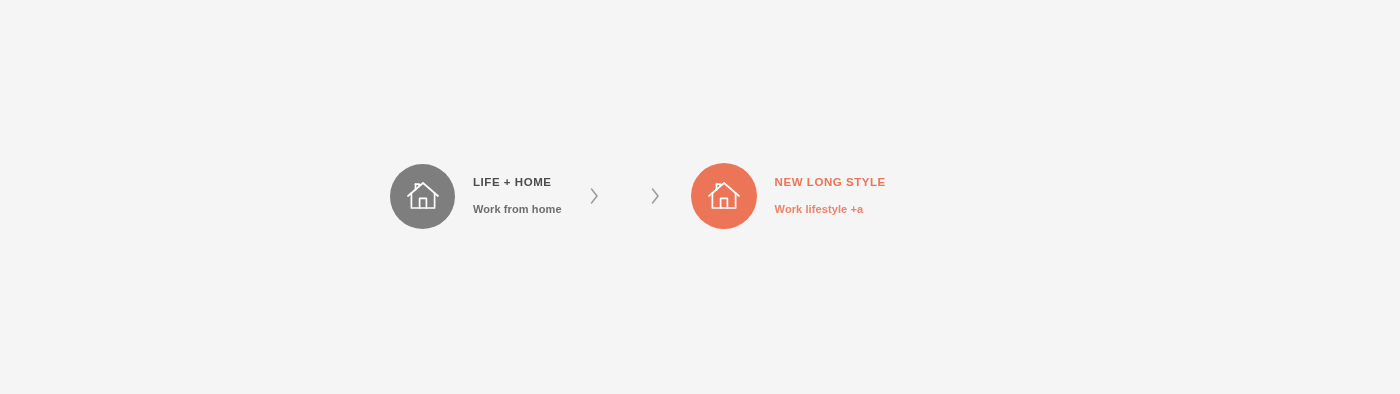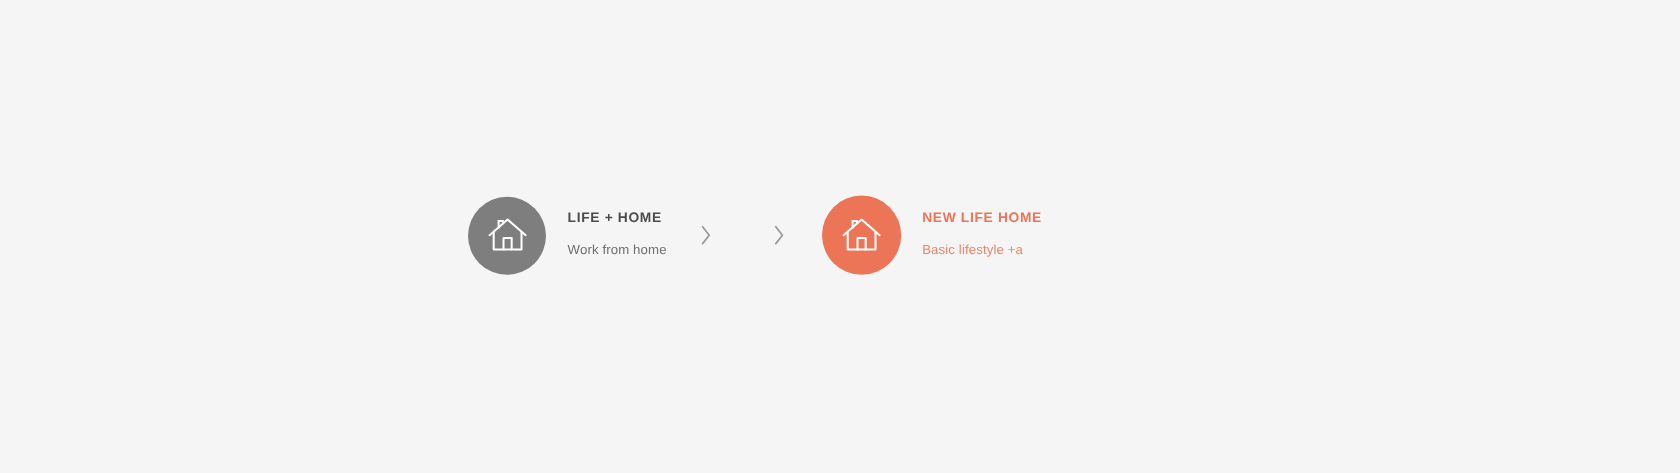--- a/index.html
+++ b/index.html
@@ -60,21 +60,21 @@
   .title {
     font-size: 11.5px;
     font-weight: bold;
     letter-spacing: 0.55px;
     color: #4c4c4c;
     line-height: 13.5px;
     white-space: pre-line;
   }
   .subtitle {
     font-size: 11px;
-    font-weight: normal;
+    font-weight: bold;
     letter-spacing: 0.1px;
     color: #6e6e6e;
     line-height: 14px;
     margin-top: 12px;
   }
   .step.accent .title    { color: #ec7457; }
   .step.accent .subtitle { color: #ed8468; }
 
   .sep {
     flex: 0 0 auto;
@@ -147,19 +147,19 @@
           <svg width="34" height="32" viewBox="0 0 34 32" fill="none" stroke="#ffffff" stroke-width="1.7" stroke-linecap="round" stroke-linejoin="round">
             <polyline points="9.5,4.2 9.5,9.8"></polyline>
             <polyline points="9.5,4.2 13.2,4.2 13.2,6.0"></polyline>
             <polyline points="2.0,16.0 17.0,3.0 32.0,16.0"></polyline>
             <polyline points="5.4,13.2 5.4,28.0 28.6,28.0 28.6,13.2"></polyline>
             <polyline points="13.6,28.0 13.6,18.4 20.4,18.4 20.4,28.0"></polyline>
           </svg>
         </span>
       </div>
       <div class="labels">
-        <div class="title">NEW LIFE HOME</div>
-        <div class="subtitle">Basic lifestyle +a</div>
+        <div class="title">NEW LONG STYLE</div>
+        <div class="subtitle">Work lifestyle +a</div>
       </div>
     </div>
 
   </div>
 </div>
 
 </body></html>

